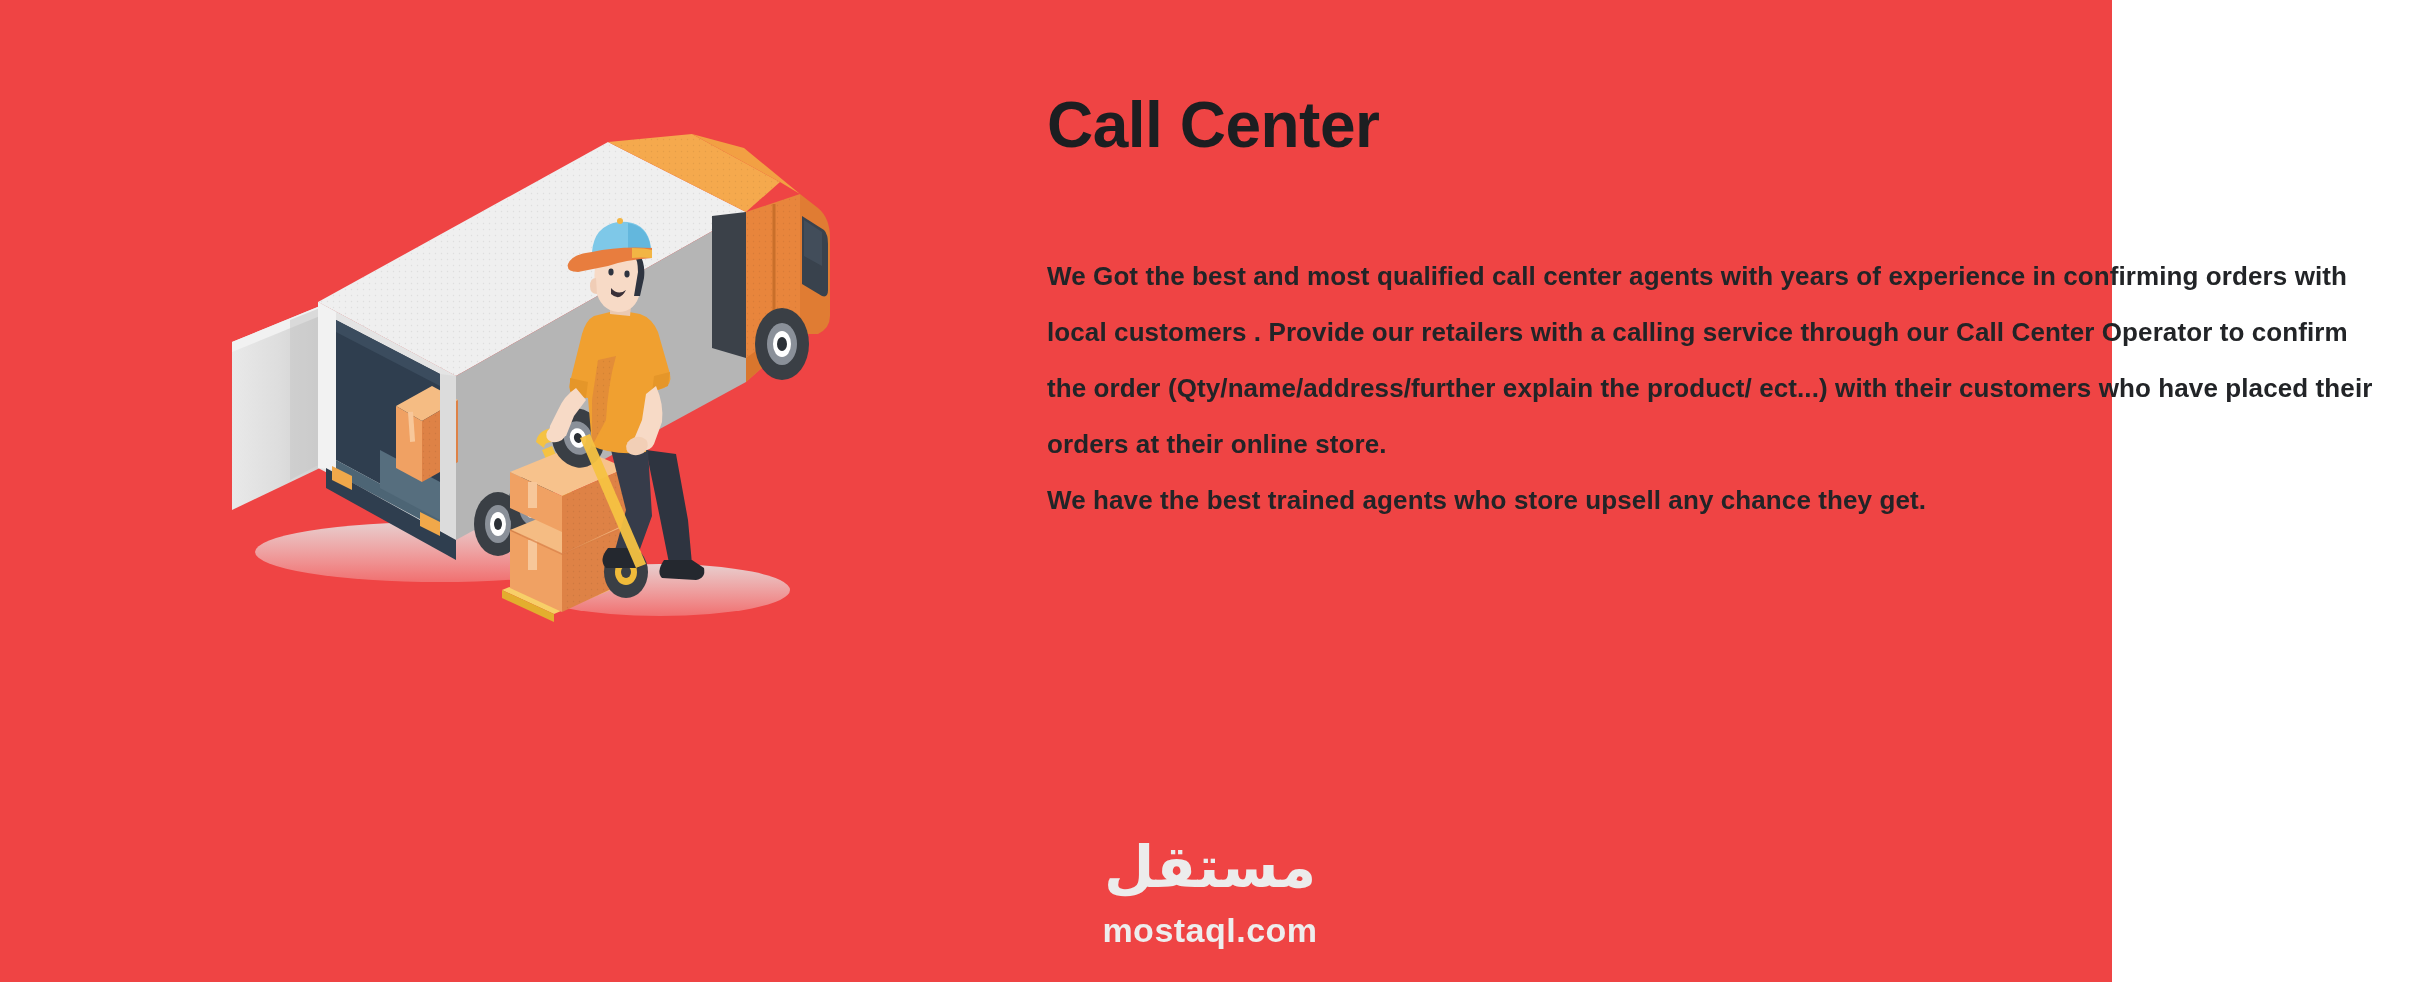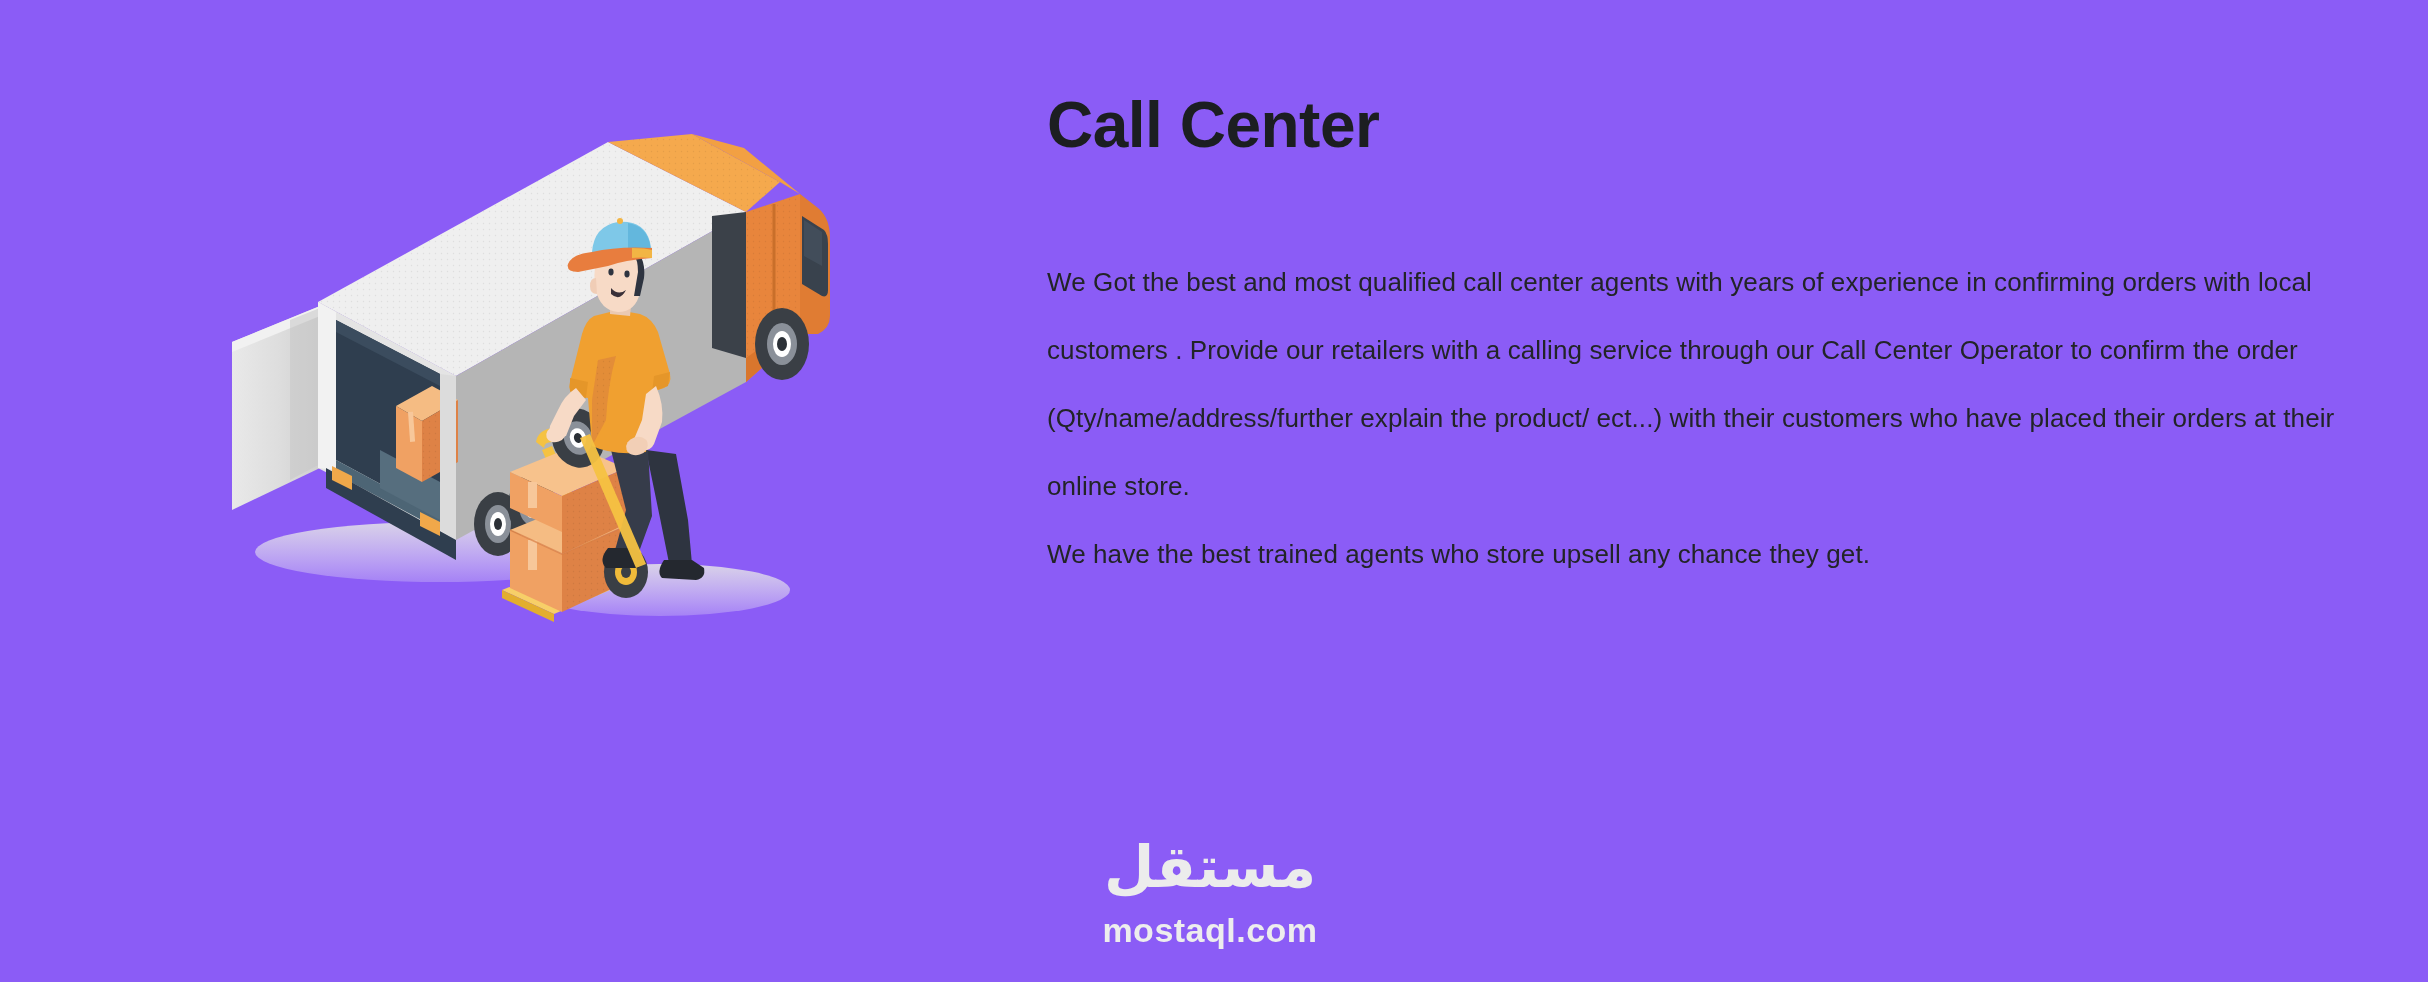--- a/index.html
+++ b/index.html
@@ -10,23 +10,23 @@
   body {
     width: 2428px;
     height: 982px;
     overflow: hidden;
     font-family: "Liberation Sans", sans-serif;
     -webkit-font-smoothing: antialiased;
   }
 
   #page {
     position: relative;
-    width: 2428px;
+    width: 2112px;
     height: 982px;
-    background: #8b5cf6;
+    background: #ef4444;
   }
 
   
   #illustration-panel {
     position: absolute;
     left: 0px;
     top: 0px;
     width: 1000px;
     height: 982px;
   }
@@ -65,22 +65,22 @@
   #body-copy {
     position: absolute;
     left: 0px;
     top: 248px;
     width: 1330px;
   }
   #body-copy p {
     margin: 0;
     font-family: "Liberation Sans", sans-serif;
     font-size: 26px;
-    font-weight: 400;
-    line-height: 68px;
+    font-weight: 700;
+    line-height: 56px;
     color: #222427;
     letter-spacing: 0.1px;
   }
   #body-copy p + p { margin-top: 0; }
 
   
   #watermark {
     position: absolute;
     left: 1060px;
     top: 838px;

